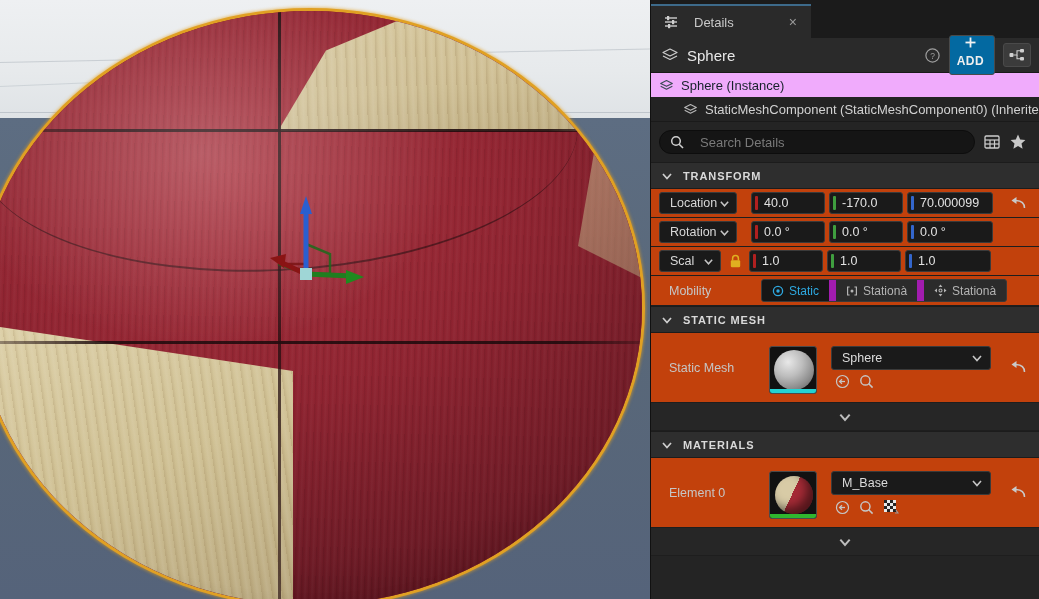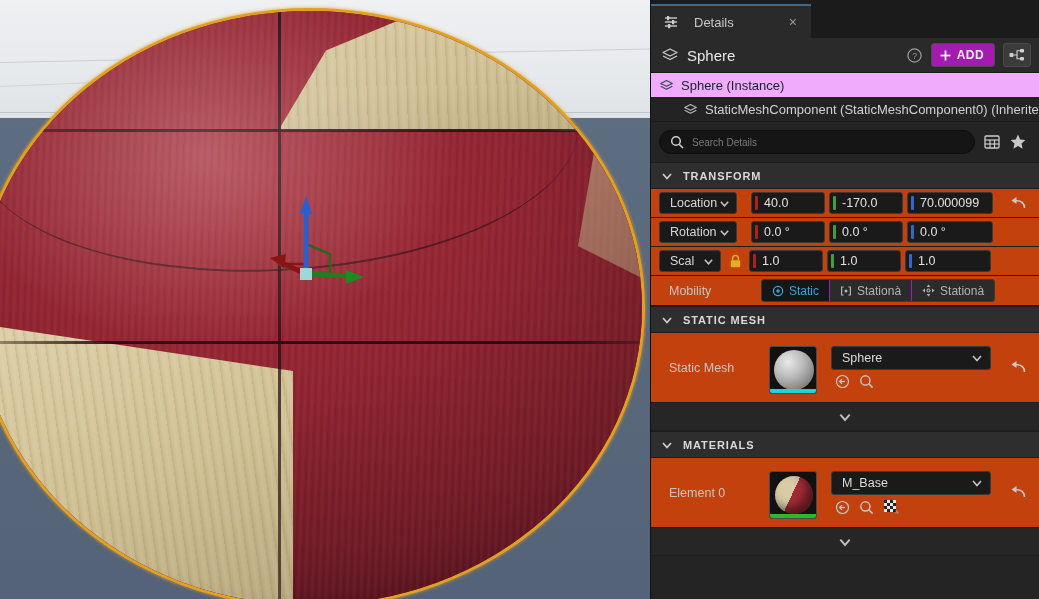--- a/index.html
+++ b/index.html
@@ -143,24 +143,25 @@
     padding: 0 8px 0 10px;
     background: #2a2a2a;
   }
   .obj-title { color:#e8e8e8; font-size: 15px; flex:1; }
   .icon-btn {
     display:flex; align-items:center; justify-content:center;
     color:#b9b9b9; cursor:pointer;
   }
   .add-btn {
     display:flex; align-items:center; gap:5px;
-    background:#a21caf; border:1px solid #4a4a4a; border-radius:3px;
-    height: 24px; padding: 0 10px 0 7px;
+    background:#0369a1; border:1px solid #4a4a4a; border-radius:3px;
+    height: 40px; padding: 0 10px 0 7px;
     color:#efefef; font-size:12px; font-weight:bold; letter-spacing:.4px;
     cursor:pointer;
+    flex-direction:column;
   }
   .bp-btn {
     display:flex;align-items:center;justify-content:center;
     background:#3b3b3b;border:1px solid #4a4a4a;border-radius:3px;
     width:28px;height:24px;cursor:pointer;
   }
 
   
   .tree { background:#232323; border-top:1px solid #1a1a1a; }
   .tree-row {
@@ -179,21 +180,21 @@
     border-top:1px solid #1a1a1a;
   }
   .search-box {
     flex:1; display:flex; align-items:center; gap:8px;
     height:24px; border-radius:12px;
     background:#151515; border:1px solid #0d0d0d;
     padding: 0 10px;
   }
   .search-box input {
     flex:1; background:transparent; border:0; outline:none;
-    color:#d6d6d6; font-size:10px; font-family:"Liberation Sans", sans-serif;
+    color:#d6d6d6; font-size:13px; font-family:"Liberation Sans", sans-serif;margin-left:8px;
   }
   .search-box input::placeholder { color:#7a7a7a; }
 
   
   .section-header {
     display:flex; align-items:center; gap:10px;
     height: 27px; padding-left: 10px;
     background:#2e2e2e;
     border-top:1px solid #1c1c1c; border-bottom:1px solid #1c1c1c;
     color:#d9d9d9; font-size:11px; font-weight:bold; letter-spacing:.9px;
@@ -233,21 +234,21 @@
     position:absolute; left:3px; top:3px; bottom:3px; width:3px; border-radius:1px;
   }
   .numfield.wide { width: 86px; }
 
   
   .mobility-group { display:flex; align-items:center; height:23px;
     border:1px solid #3a3a3a; border-radius:3px; overflow:hidden; background:#2b2b2b; }
   .mob-btn {
     display:flex;align-items:center;gap:5px;
     height:100%; padding: 0 10px; font-size:12px; color:#b4b4b4;
-    border-right:1px solid #a21caf; white-space:nowrap; cursor:pointer;
+    border-right:7px solid #a21caf; white-space:nowrap; cursor:pointer;
     overflow:hidden;
   }
   .mob-btn:last-child { border-right:0; }
   .mob-btn.active { background:#161616; color:#2ea8e0; }
 
   
   .thumb {
     width:48px; height:48px; border:1px solid #4a4a4a; border-radius:3px;
     background:#111; position:relative; overflow:hidden; flex-shrink:0;
     margin-left: 8px;

